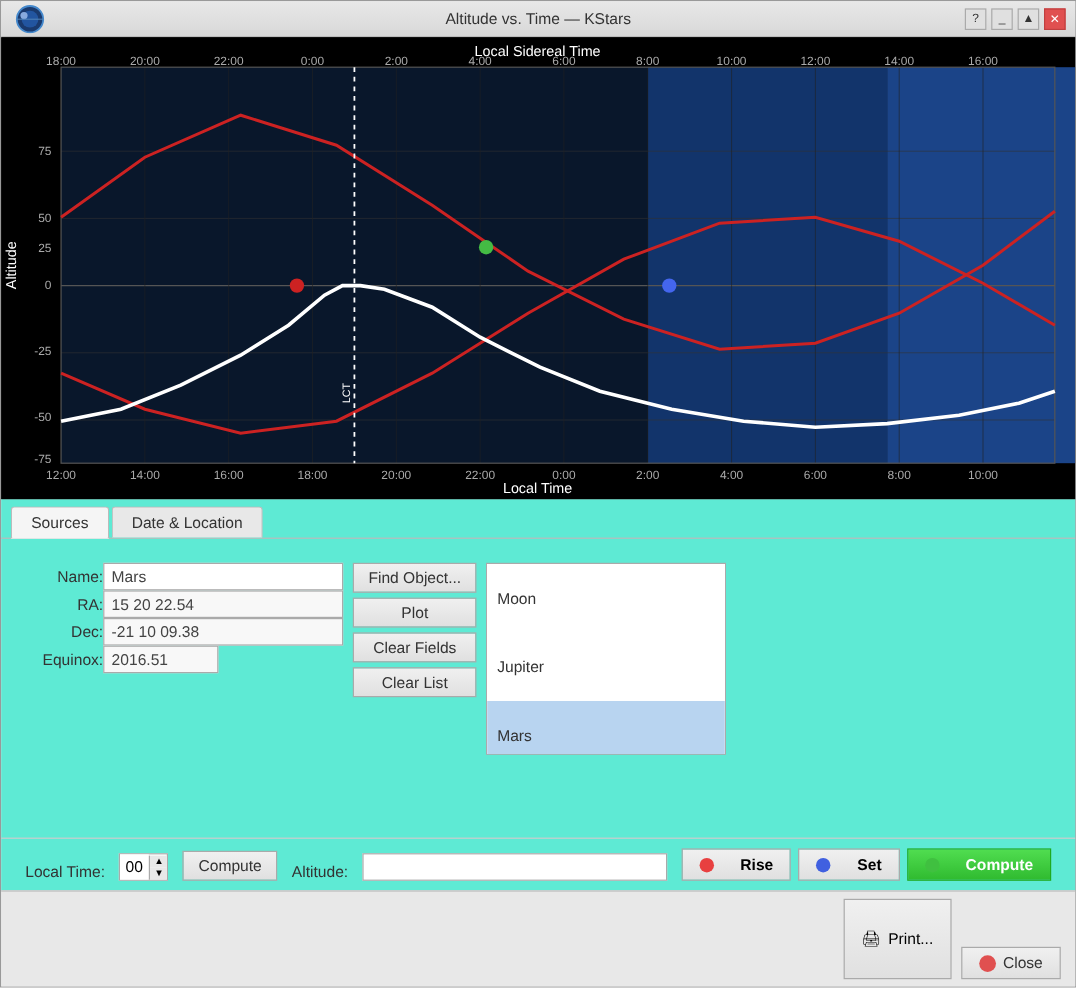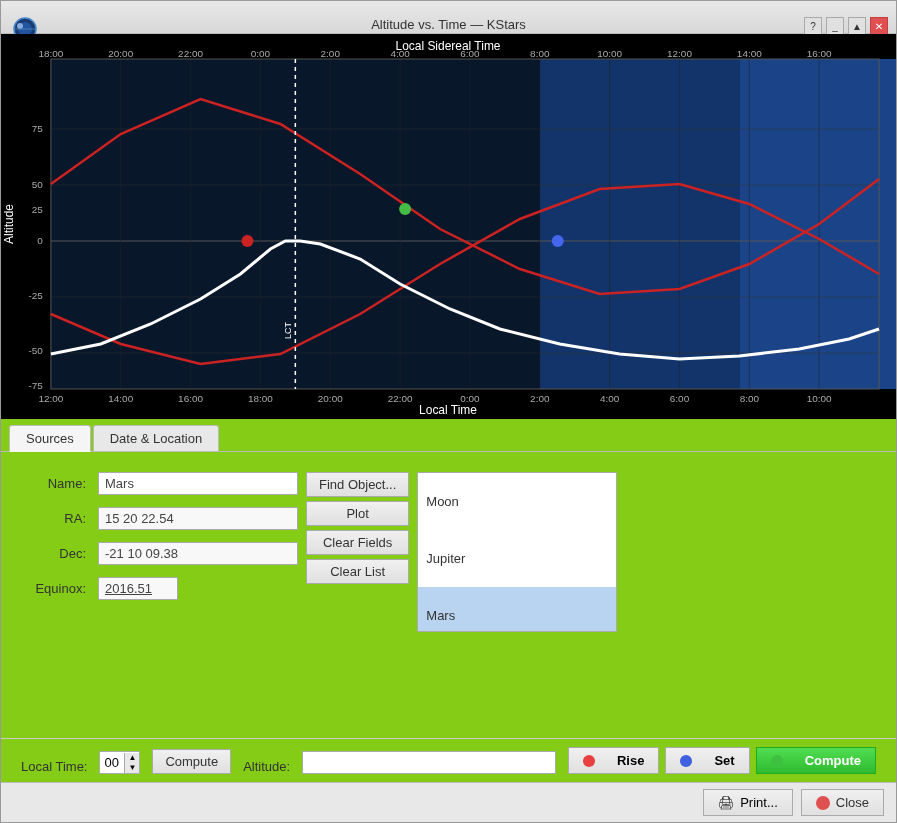--- a/index.html
+++ b/index.html
@@ -16,23 +16,23 @@
       height: 823px;
       background: #f0f0f0;
       border: 1px solid #999;
       display: flex;
       flex-direction: column;
     }
     .titlebar {
       background: linear-gradient(to bottom, #e8e8e8, #d8d8d8);
       height: 30px;
       display: flex;
-      align-items: flex-start;
+      align-items: center;
       justify-content: space-between;
-      padding: 16px 8px;
+      padding: 1px 8px;
       border-bottom: 1px solid #bbb;
     }
     .titlebar-logo {
       width: 40px;
       height: 24px;
       display: flex;
       align-items: center;
     }
     .titlebar-title {
       font-size: 13px;
@@ -63,21 +63,21 @@
       position: relative;
       height: 385px;
       flex-shrink: 0;
     }
     .chart-svg {
       width: 100%;
       height: 100%;
     }
     .bottom-panel {
       flex: 1;
-      background: #84cc16;
+      background: #5eead4;
       display: flex;
       flex-direction: column;
     }
     .tabs {
       display: flex;
       border-bottom: 1px solid #bbb;
       padding: 6px 8px 0;
       gap: 2px;
     }
     .tab {
@@ -224,20 +224,21 @@
       align-items: center;
       gap: 6px;
       padding: 5px 14px;
       border: 1px solid #aaa;
       background: linear-gradient(to bottom, #f0f0f0, #e0e0e0);
       cursor: pointer;
       font-size: 13px;
     }
     .footer-btn.close-btn {
       color: #333;
+      margin-top: 40px;
     }
     .close-icon-circle {
       width: 14px;
       height: 14px;
       background: #e05050;
       border-radius: 50%;
       display: inline-block;
     }
     .main-content-row {
       display: flex;
@@ -361,32 +362,32 @@
 
     <div class="tabs">
       <div class="tab active">Sources</div>
       <div class="tab">Date &amp; Location</div>
     </div>
 
     <div class="tab-content">
       <div class="main-content-row">
 
         <div class="left-form">
-          <div class="form-section" style="display:grid; grid-template-columns: 65px 200px; gap: 12px; align-items: center;">
+          <div class="form-section" style="display:grid; grid-template-columns: 65px 200px; gap: 0; align-items: center;">
             <label class="form-label">Name:</label>
             <input class="form-input name-input" type="text" value="Mars" style="">
 
             <label class="form-label">RA:</label>
             <input class="form-input" type="text" value="15 20 22.54" style="">
 
             <label class="form-label">Dec:</label>
             <input class="form-input" type="text" value="-21 10 09.38" style="">
 
             <label class="form-label">Equinox:</label>
-            <input class="form-input" type="text" value="2016.51" style="width: 80px; text-decoration: underline;">
+            <input class="form-input" type="text" value="2016.51" style="width: 96px;">
           </div>
         </div>
 
         <div class="mid-btns">
           <button class="btn">Find Object...</button>
           <button class="btn">Plot</button>
           <button class="btn">Clear Fields</button>
           <button class="btn">Clear List</button>
         </div>
 

